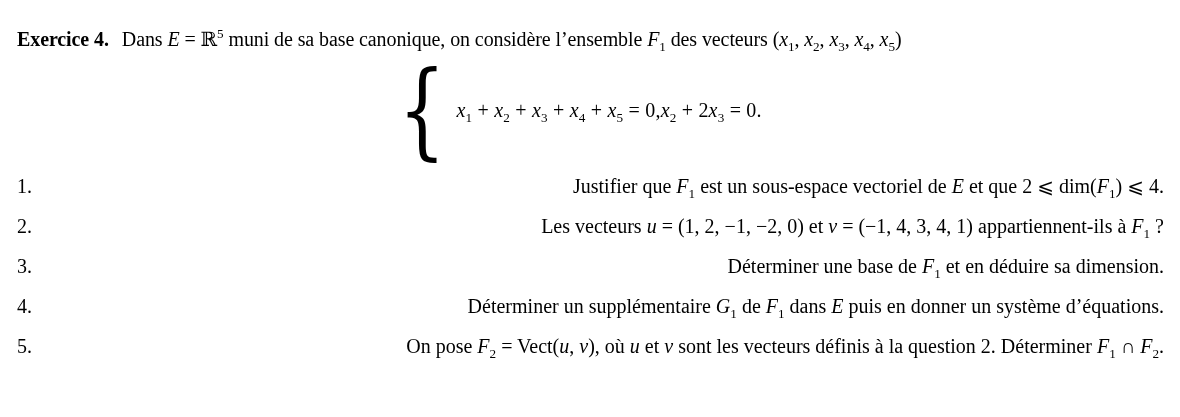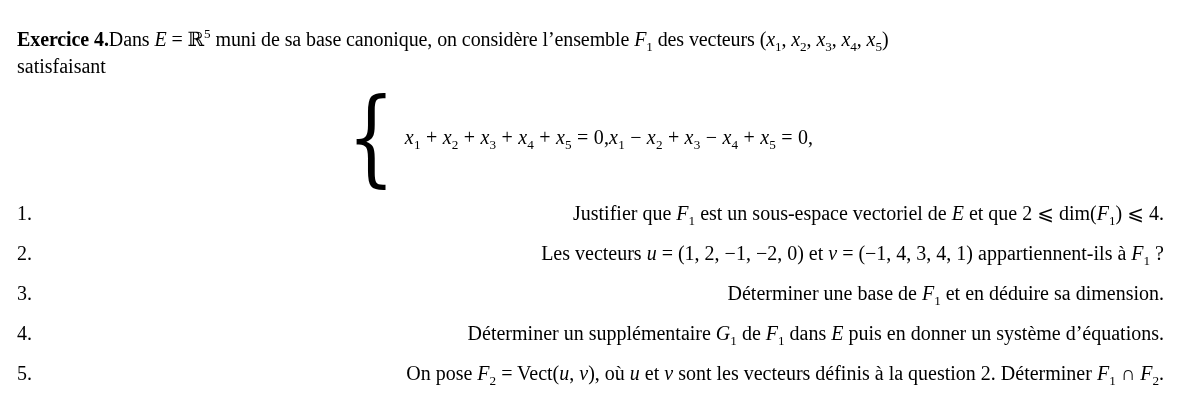--- a/index.html
+++ b/index.html
@@ -23,21 +23,21 @@
   
   .intro { margin: 0; }
   .intro-line1 {
     display: block;
     white-space: nowrap;
     line-height: 27px;
     letter-spacing: -0.1px;
   }
   .exo-label {
     font-weight: bold;
-    margin-right: 0;
+    margin-right: 13px;
   }
   .intro-line2 {
     display: block;
     line-height: 27px;
   }
   i { font-style: italic; }
   sub, sup { font-size: 66%; line-height: 0; }
   sup { vertical-align: super; }
   sub { vertical-align: sub; }
 
@@ -84,28 +84,27 @@
 </style>
 </head>
 <body>
 
 <div class="page">
 
   <p class="intro">
     <span class="intro-line1">
       <span class="exo-label">Exercice 4.</span><span>Dans <i>E</i> = ℝ<sup>5</sup> muni de sa base canonique, on considère l’ensemble <i>F</i><sub>1</sub> des vecteurs (<i>x</i><sub>1</sub>, <i>x</i><sub>2</sub>, <i>x</i><sub>3</sub>, <i>x</i><sub>4</sub>, <i>x</i><sub>5</sub>)</span>
     </span>
-    <span class="intro-line2">satisfaisant</span>
   </p>
 
   <div class="system">
     <span class="brace">{</span>
     <div class="eqs">
       <div class="eq"><i>x</i><sub>1</sub> + <i>x</i><sub>2</sub> + <i>x</i><sub>3</sub> + <i>x</i><sub>4</sub> + <i>x</i><sub>5</sub> = 0,</div>
-      <div class="eq"><i>x</i><sub>1</sub> − <i>x</i><sub>2</sub> + <i>x</i><sub>3</sub> − <i>x</i><sub>4</sub> + <i>x</i><sub>5</sub> = 0,</div>
+      <div class="eq"><i>x</i><sub>2</sub> + 2<i>x</i><sub>3</sub> = 0.</div>
     </div>
   </div>
 
   <div class="questions">
     <div class="q">
       <span class="qnum">1.</span>
       <span class="qtext">Justifier que <i>F</i><sub>1</sub> est un sous-espace vectoriel de <i>E</i> et que 2 ⩽ dim(<i>F</i><sub>1</sub>) ⩽ 4.</span>
     </div>
     <div class="q">
       <span class="qnum">2.</span>

